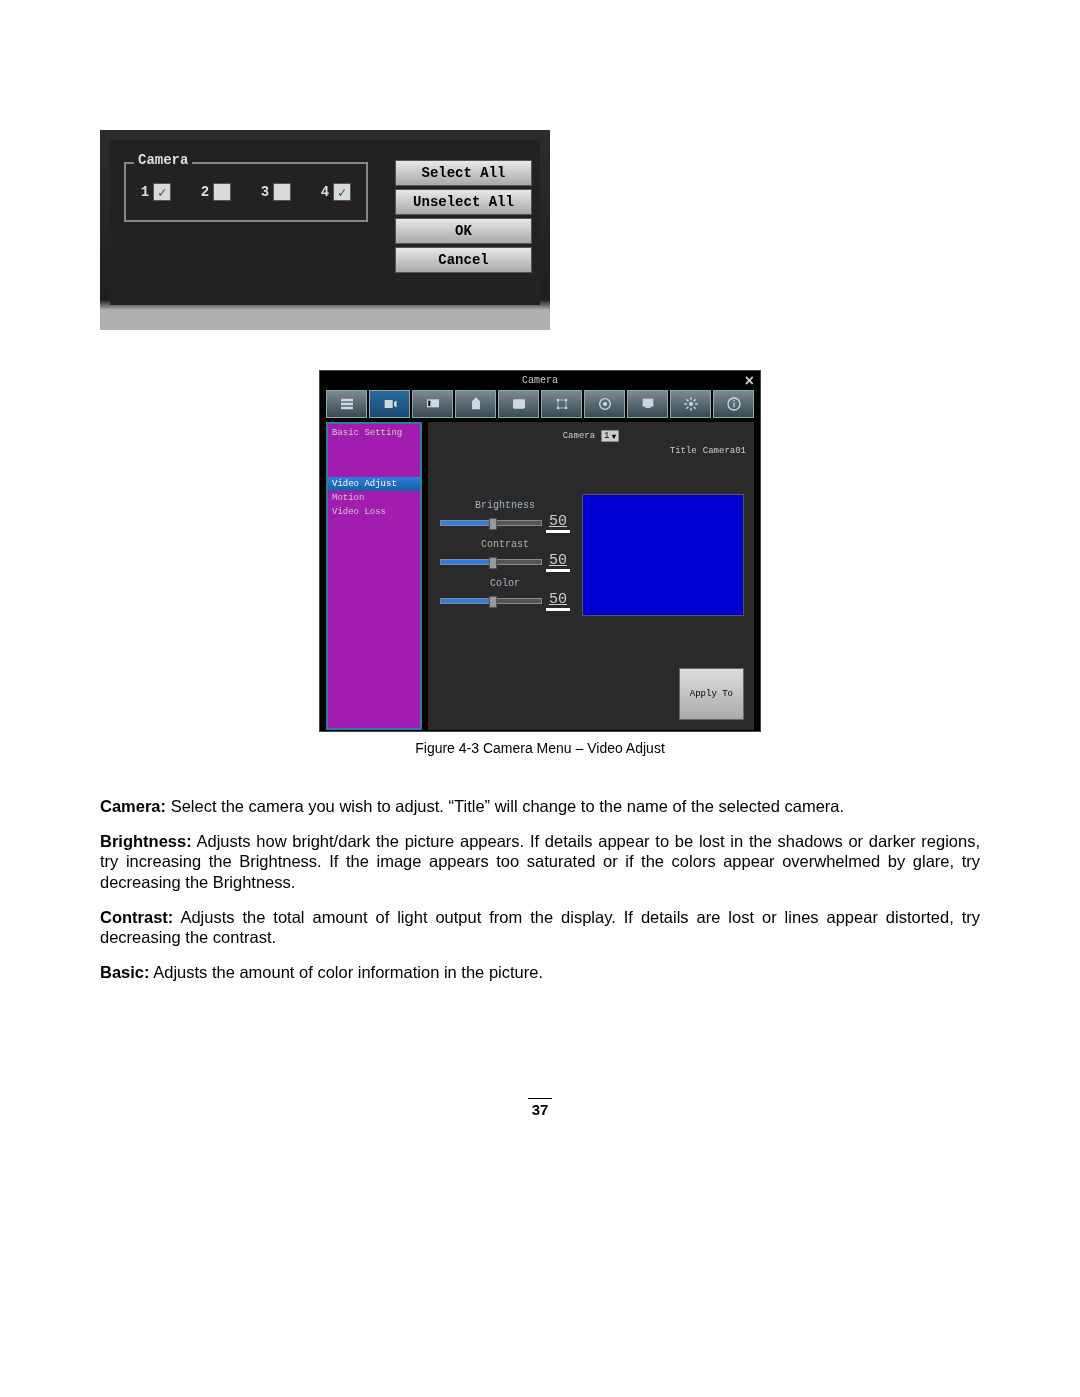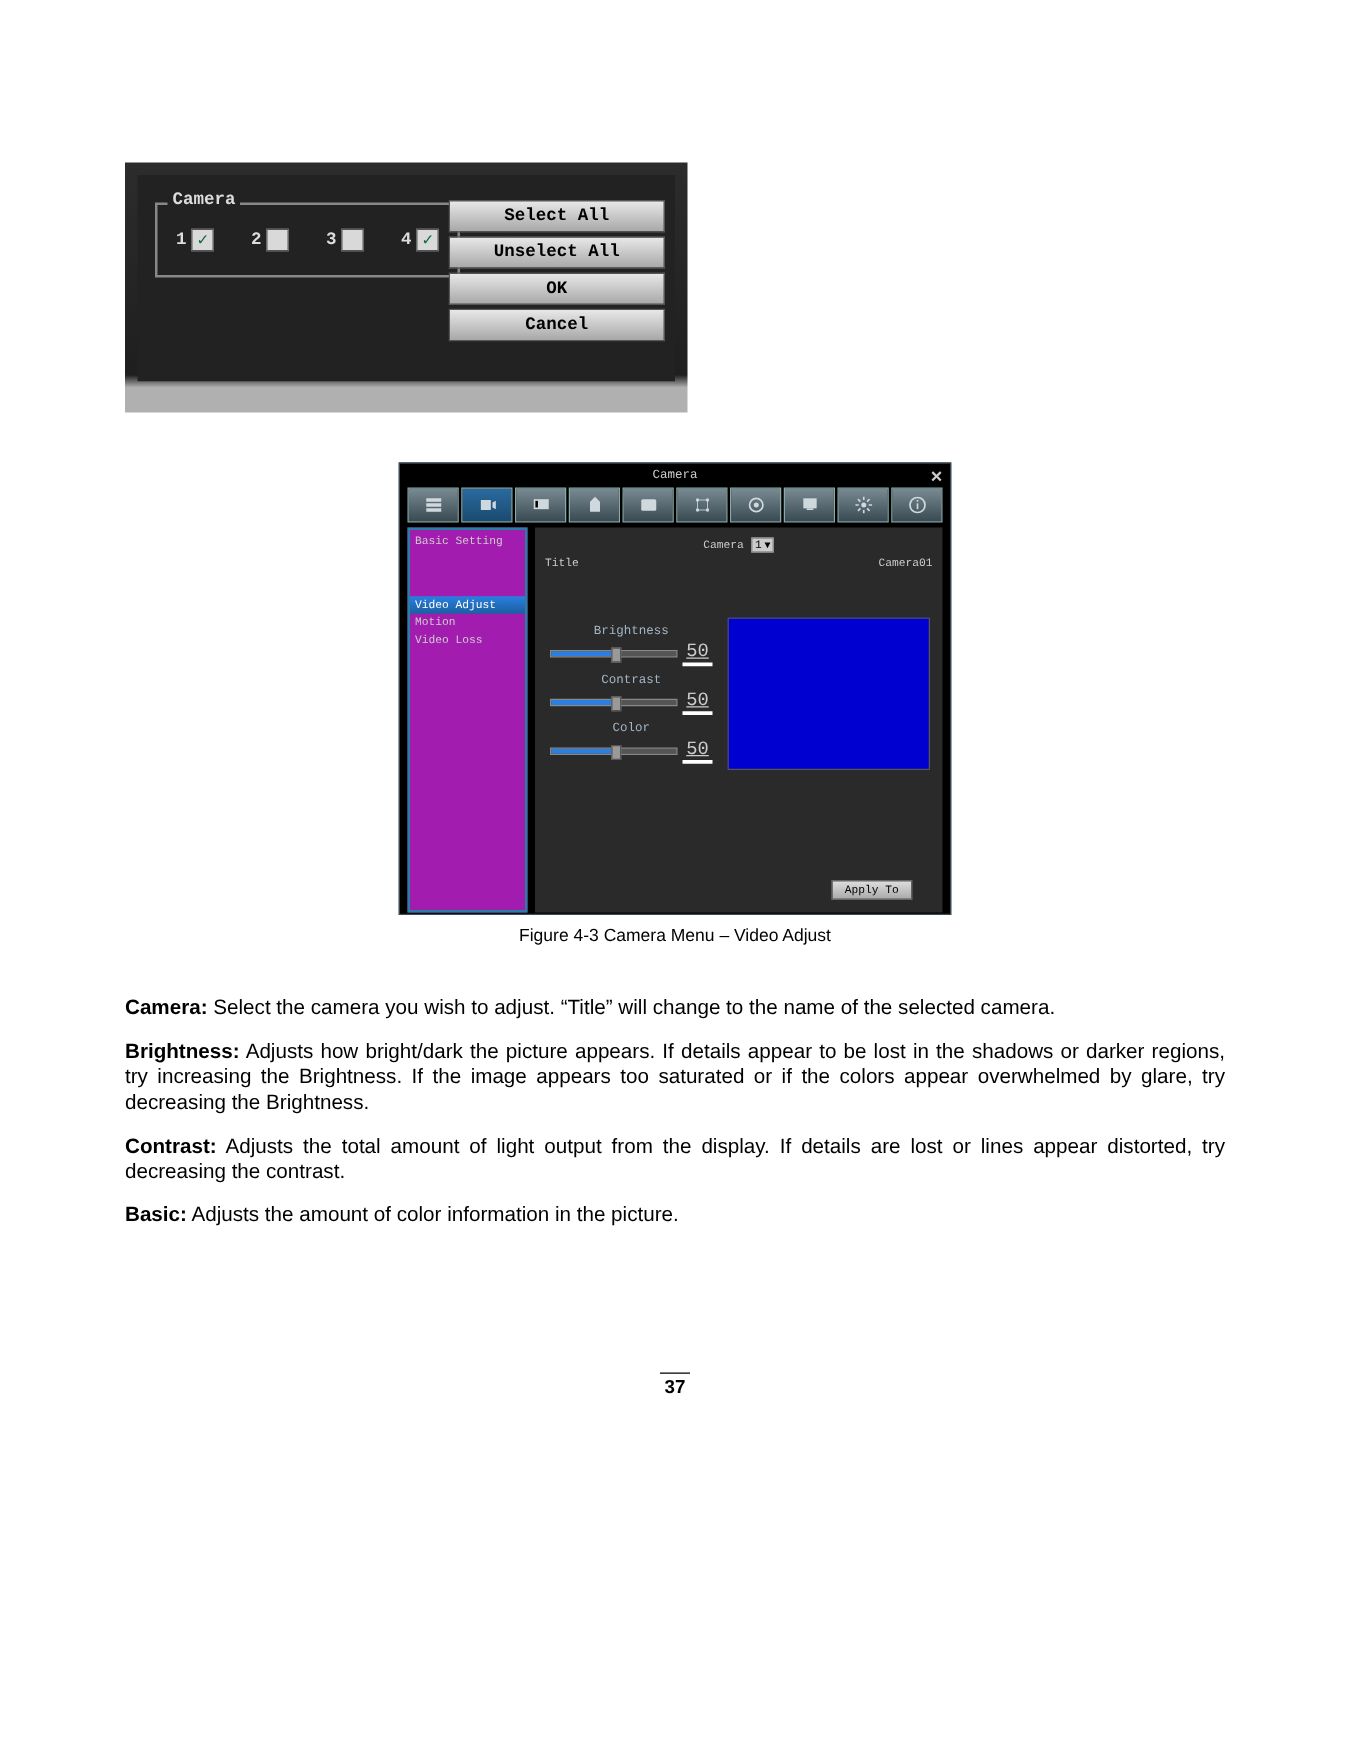--- a/index.html
+++ b/index.html
@@ -64,21 +64,21 @@
     display: inline-flex;
     align-items: center; justify-content: center;
     font-size: 14px;
     color: #106a33;
     font-weight: bold;
   }
   .btn-col {
     position: absolute;
     right: 8px;
     top: 20px;
-    width: 173px;
+    width: 137px;
     display: flex;
     flex-direction: column;
     gap: 3px;
   }
   .btn1 {
     background: linear-gradient(#e8e8e8, #a8a8a8);
     color: #000;
     font-weight: bold;
     font-family: "Courier New", monospace;
     font-size: 14px;
@@ -171,21 +171,21 @@
   .main2 {
     flex: 1;
     background: #2a2a2a;
     position: relative;
     padding: 8px;
   }
   .row2 { margin-bottom: 4px; font-size: 9px; }
   .cam-sel { display: flex; justify-content: center; gap: 6px; align-items: center; }
   .dd { background: #ccc; color: #000; padding: 0 2px; border: 1px solid #888; display: inline-flex; align-items: center; gap: 2px; }
   .dd-arrow { font-size: 8px; }
-  .title-row { display: flex; justify-content: space-between; gap: 6px; }
+  .title-row { display: flex; justify-content: flex-end; gap: 6px; }
 
   .sliders {
     position: absolute;
     left: 12px; top: 78px;
     width: 130px;
   }
   .sl-label { color: #a5b5c5; font-size: 10px; margin-bottom: 2px; display:block; text-align:center;}
   .sl-row { display: flex; align-items: center; gap: 4px; margin-bottom: 6px; }
   .track {
     flex: 1; height: 4px;
@@ -203,25 +203,25 @@
   .sv { width: 24px; text-align: center; border-bottom: 3px solid #ffffff; font-size: 15px; text-decoration: underline;}
   .preview {
     position: absolute;
     right: 10px; top: 72px;
     width: 160px; height: 120px;
     background: #0000d0;
     border: 1px solid #555;
   }
   .apply {
     position: absolute;
-    right: 24px; bottom: 10px;
+    right: 10px; bottom: 10px;
     background: linear-gradient(#ddd, #aaa);
     color: #000;
     font-size: 9px;
-    padding: 2px 10px;
+    padding: 20px 10px;
     border: 1px solid #666;
   }
 
   .fig-cap {
     text-align: center;
     font-size: 14px;
     margin: 4px 0 40px 0;
   }
 
   

